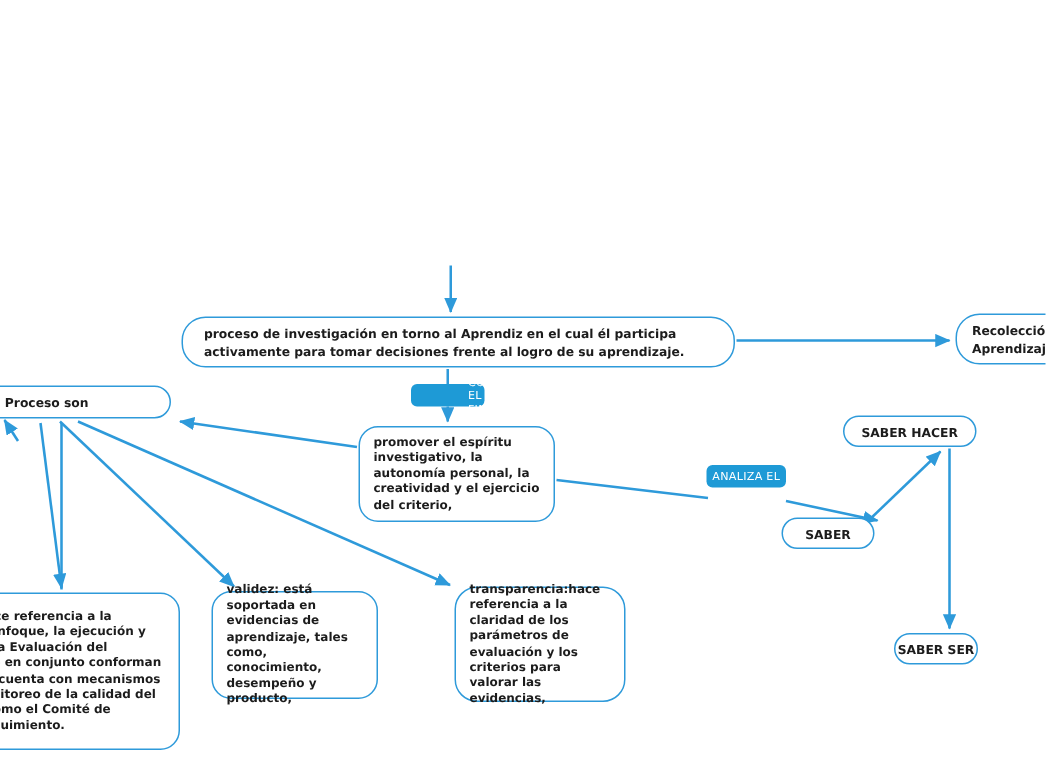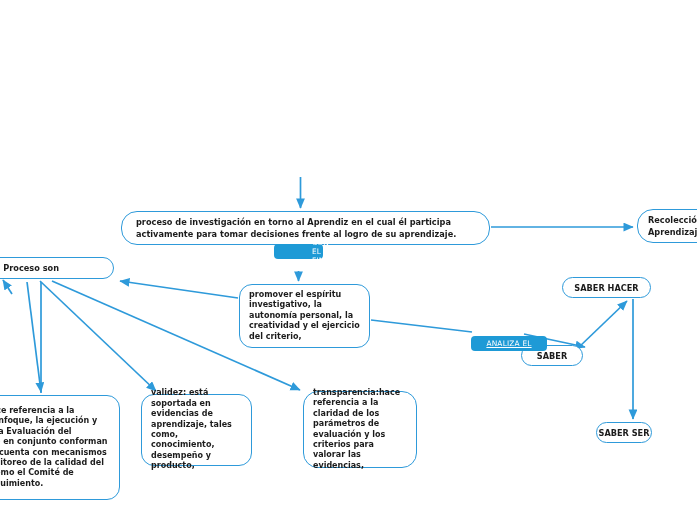--- a/index.html
+++ b/index.html
@@ -108,28 +108,27 @@
     left: 141px; top: 394px; width: 111px; height: 72px;
     font-size: 8px; padding: 0 9px; line-height: 10.4px;
     border-radius: 13px;
   }
   #node-transparencia {
     left: 303px; top: 391px; width: 114px; height: 77px;
     font-size: 8px; padding: 0 9px; line-height: 10.4px;
     border-radius: 15px;
   }
   #chip-conelfin {
-    left: 274px; top: 244px; width: 49px; height: 15px;
+    left: 274px; top: 256px; width: 49px; height: 15px;
     font-size: 7.4px;
     padding-left: 44px;
   }
   #chip-analiza {
-    left: 471px; top: 336px; width: 76px; height: 15px;
+    left: 471px; top: 310px; width: 53px; height: 15px;
     font-size: 7.4px;
-    text-decoration: underline;
   }
 </style>
 </head>
 <body>
 
 <div id="canvas">
 
   <svg id="edges" viewBox="0 0 697 520" width="697" height="520">
     <defs>
       <marker id="arrow" markerWidth="7" markerHeight="7" refX="5.6" refY="2.6" orient="auto" markerUnits="strokeWidth">

